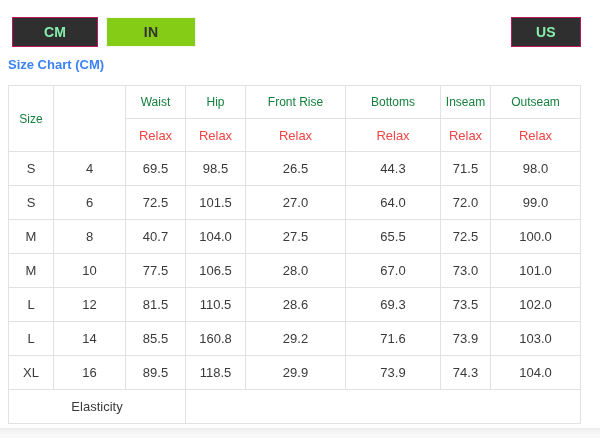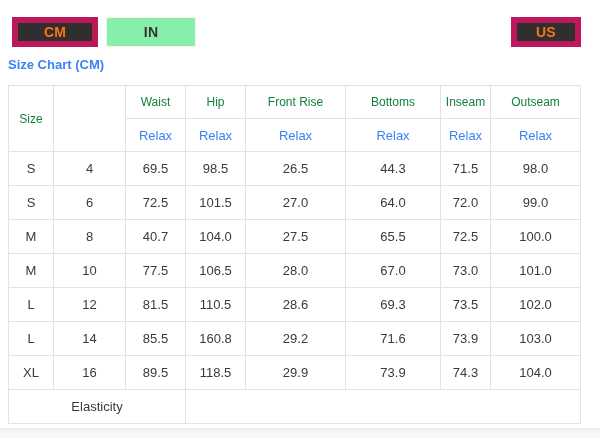--- a/index.html
+++ b/index.html
@@ -24,25 +24,25 @@
     align-items: center;
     justify-content: center;
     font-size: 14px;
     font-weight: 600;
     letter-spacing: .2px;
     cursor: pointer;
     user-select: none;
   }
   .btn-dark {
     background: #2f2f2f;
-    color: #f97316;
-    border: 6px solid #be185d;
+    color: #86efac;
+    border: 1px solid #be185d;
   }
   .btn-light {
-    background: #86efac;
+    background: #84cc16;
     color: #333333;
     border: 1px solid #f4f4f4;
   }
   .btn-cm { width: 86px; }
   .btn-in { width: 90px; margin-left: 8px; }
   .btn-us { width: 70px; margin-left: auto; text-align: center; }
 
   
   .chart-title {
     margin: 10px 0 0 8px;
@@ -85,21 +85,21 @@
     font-size: 12px;
     color: #15803d;
   }
   th.hdr-dark {
     background: #454545;
     color: #ffffff;
     font-weight: 700;
     font-size: 12px;
     border-color: #454545;
   }
-  td.fit-cell { background: #ffffff; color: #3b82f6; }
+  td.fit-cell { background: #ffffff; color: #ef4444; }
   td.empty-cell { background: #ffffff; }
 
   
   .footer-strip {
     flex: 1;
     margin-top: 4px;
     background: linear-gradient(#ececec, #f8f8f8 55%);
   }
 </style>
 </head>

